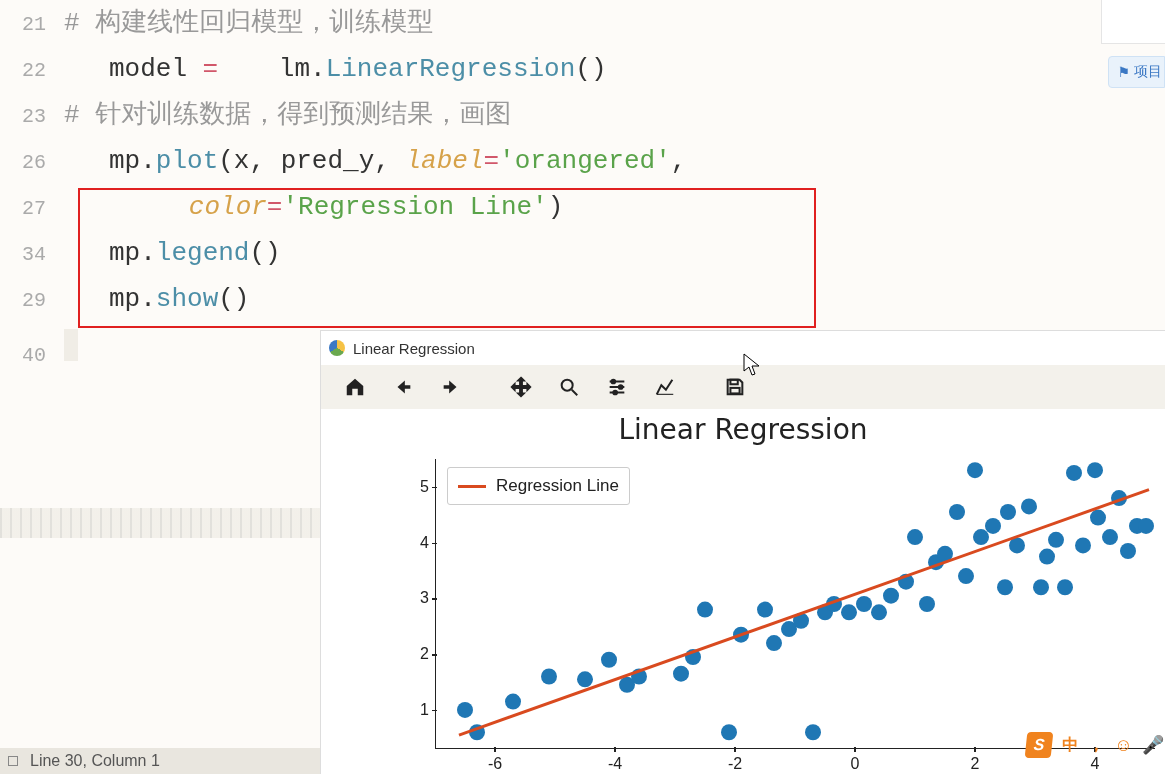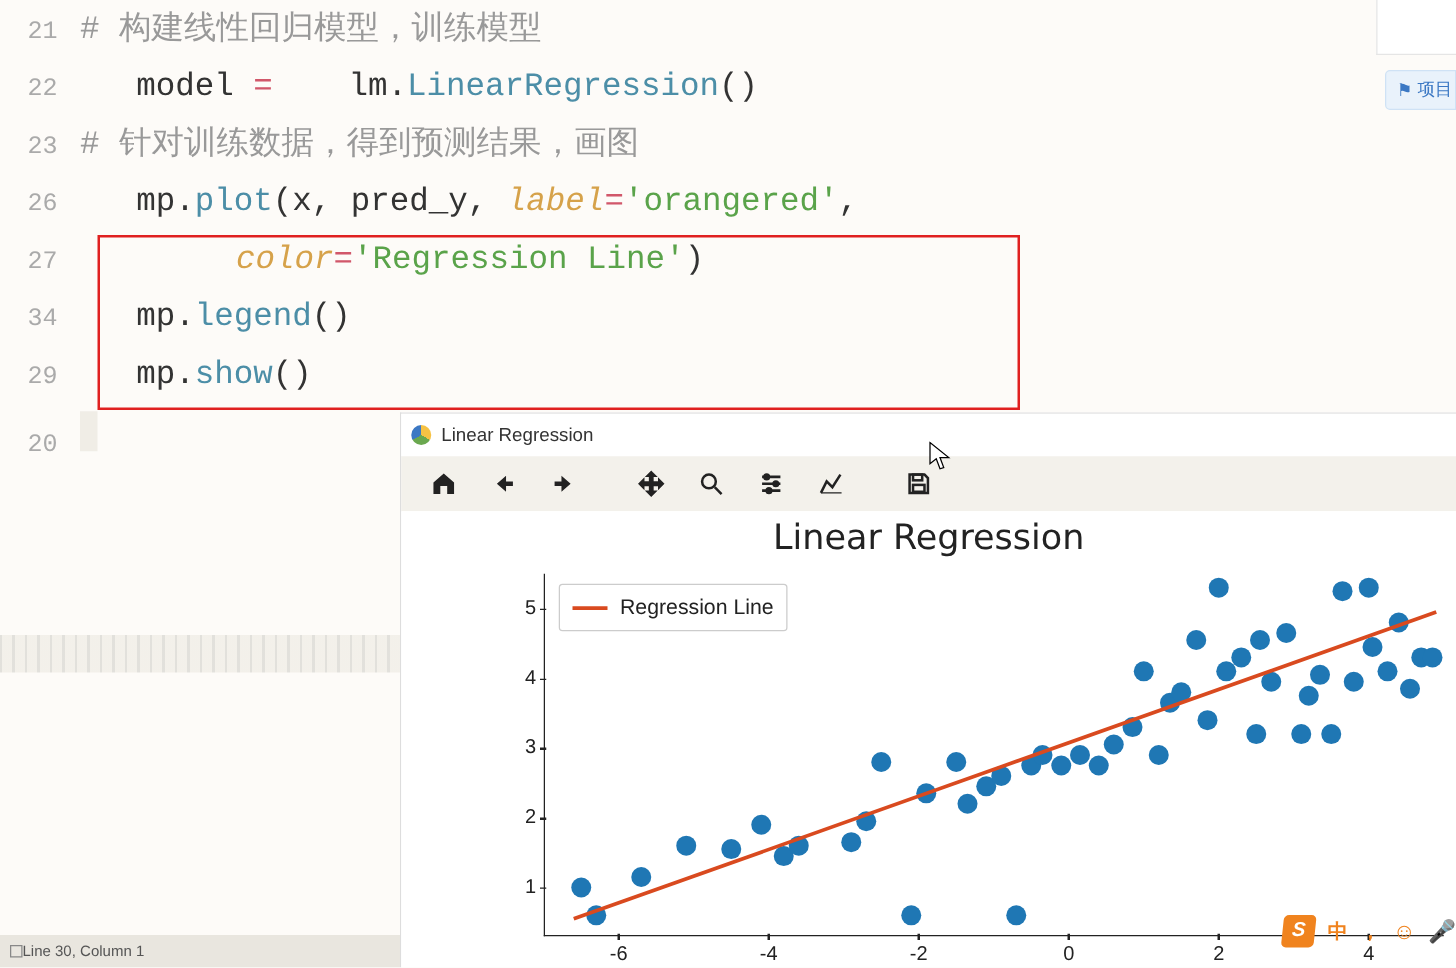--- a/index.html
+++ b/index.html
@@ -41,22 +41,22 @@
   .ruler {
     position: absolute; left: 0; top: 508px;
     width: 320px; height: 30px;
     background: repeating-linear-gradient(90deg,#d0cfc9 0 2px,#ece9e1 2px 10px);
     opacity:.6;
   }
 
   .statusbar {
     position: absolute; left: 0; bottom: 0; height: 26px; width: 320px;
     background: #e9e6df; color: #555;
-    font-family: Arial, sans-serif; font-size: 12px;
-    display: flex; align-items: center; padding-left: 8px; gap:0;
+    font-family: Arial, sans-serif; font-size: 16px;
+    display: flex; align-items: center; padding-left: 8px; gap:12px;
   }
   .statusbar .sq { width:10px;height:10px;border:1px solid #888;display:inline-block;}
 
   
   .mpl-window {
     position: absolute; left: 320px; top: 330px;
     width: 845px; height: 444px;
     background: #fff;
     border-top: 1px solid #ddd;
     border-left: 1px solid #ddd;
@@ -170,21 +170,21 @@
     </div>
   <div class="line">
       <div class="gutter">34</div>
       <div class="code"><span class="tok-var">mp</span><span class="tok-punc">.</span><span class="tok-method">legend</span><span class="tok-punc">()</span></div>
     </div>
   <div class="line">
       <div class="gutter">29</div>
       <div class="code"><span class="tok-var">mp</span><span class="tok-punc">.</span><span class="tok-method">show</span><span class="tok-punc">()</span></div>
     </div>
   <div class="line line30">
-      <div class="gutter">20</div>
+      <div class="gutter">40</div>
       <div class="code"></div>
     </div>
 
   <div class="highlight-box"></div>
 </div>
 
 <div class="ruler"></div>
 
 <div class="statusbar">
   <span class="sq"></span>

